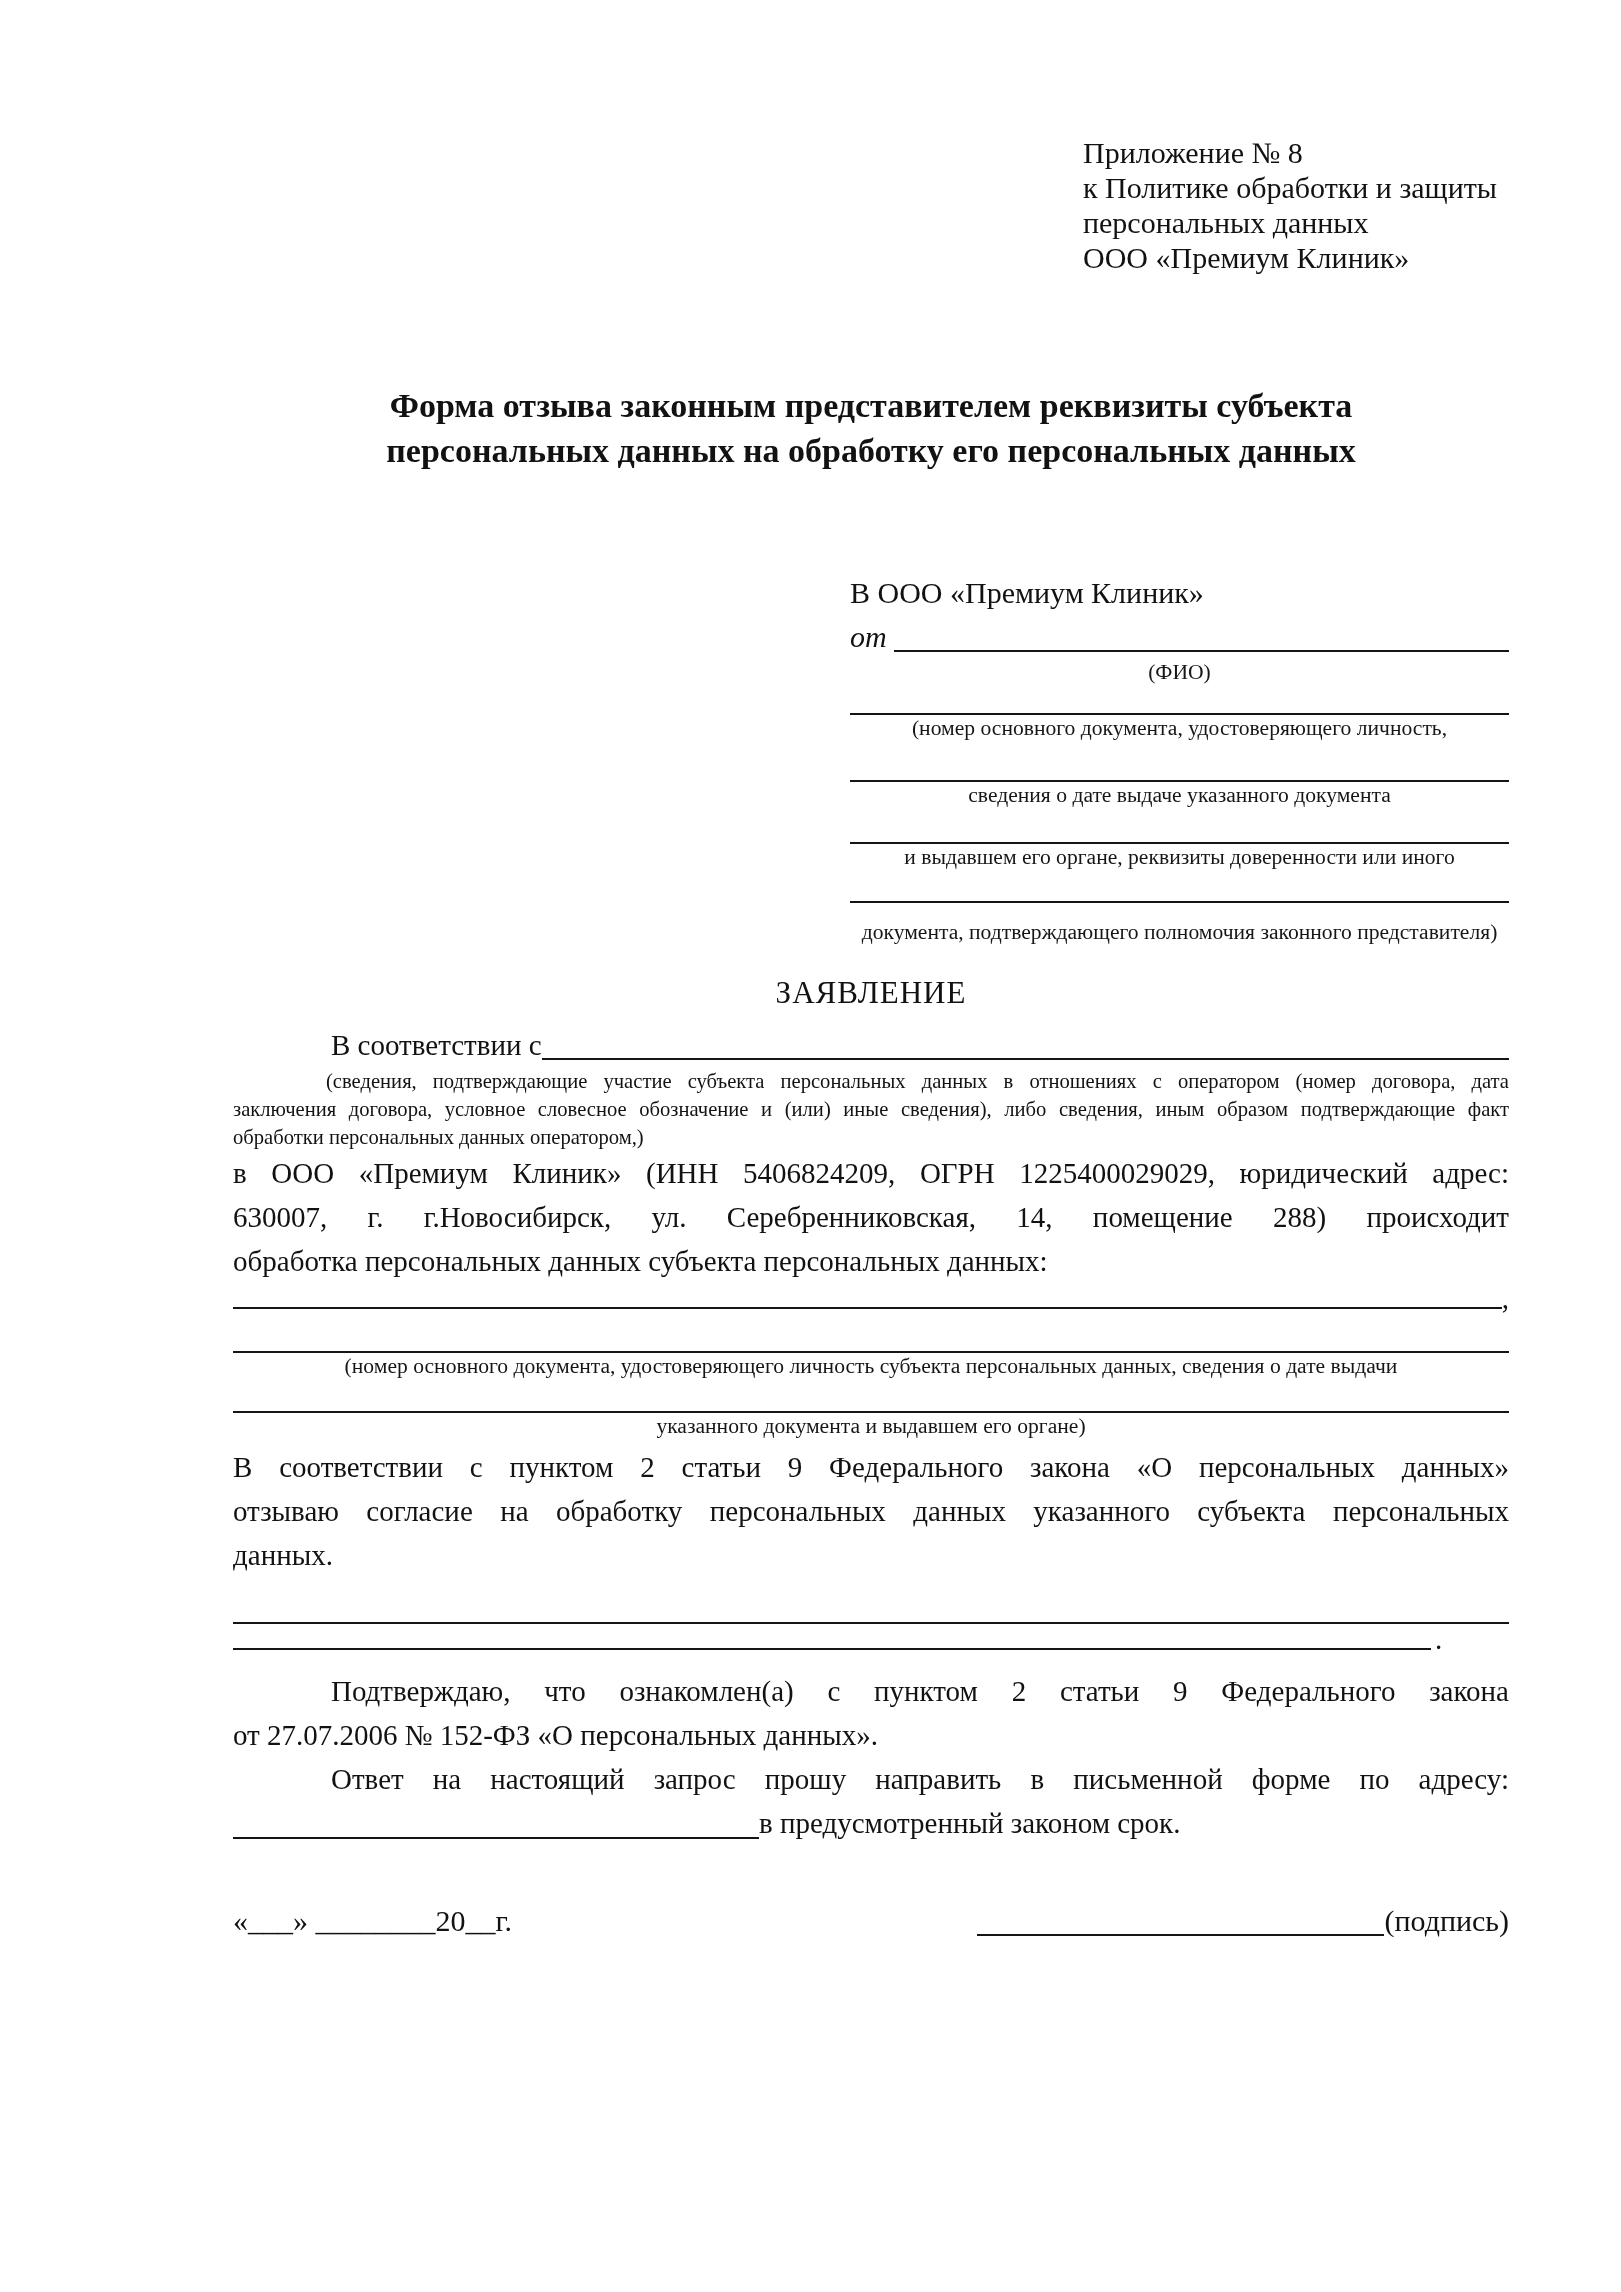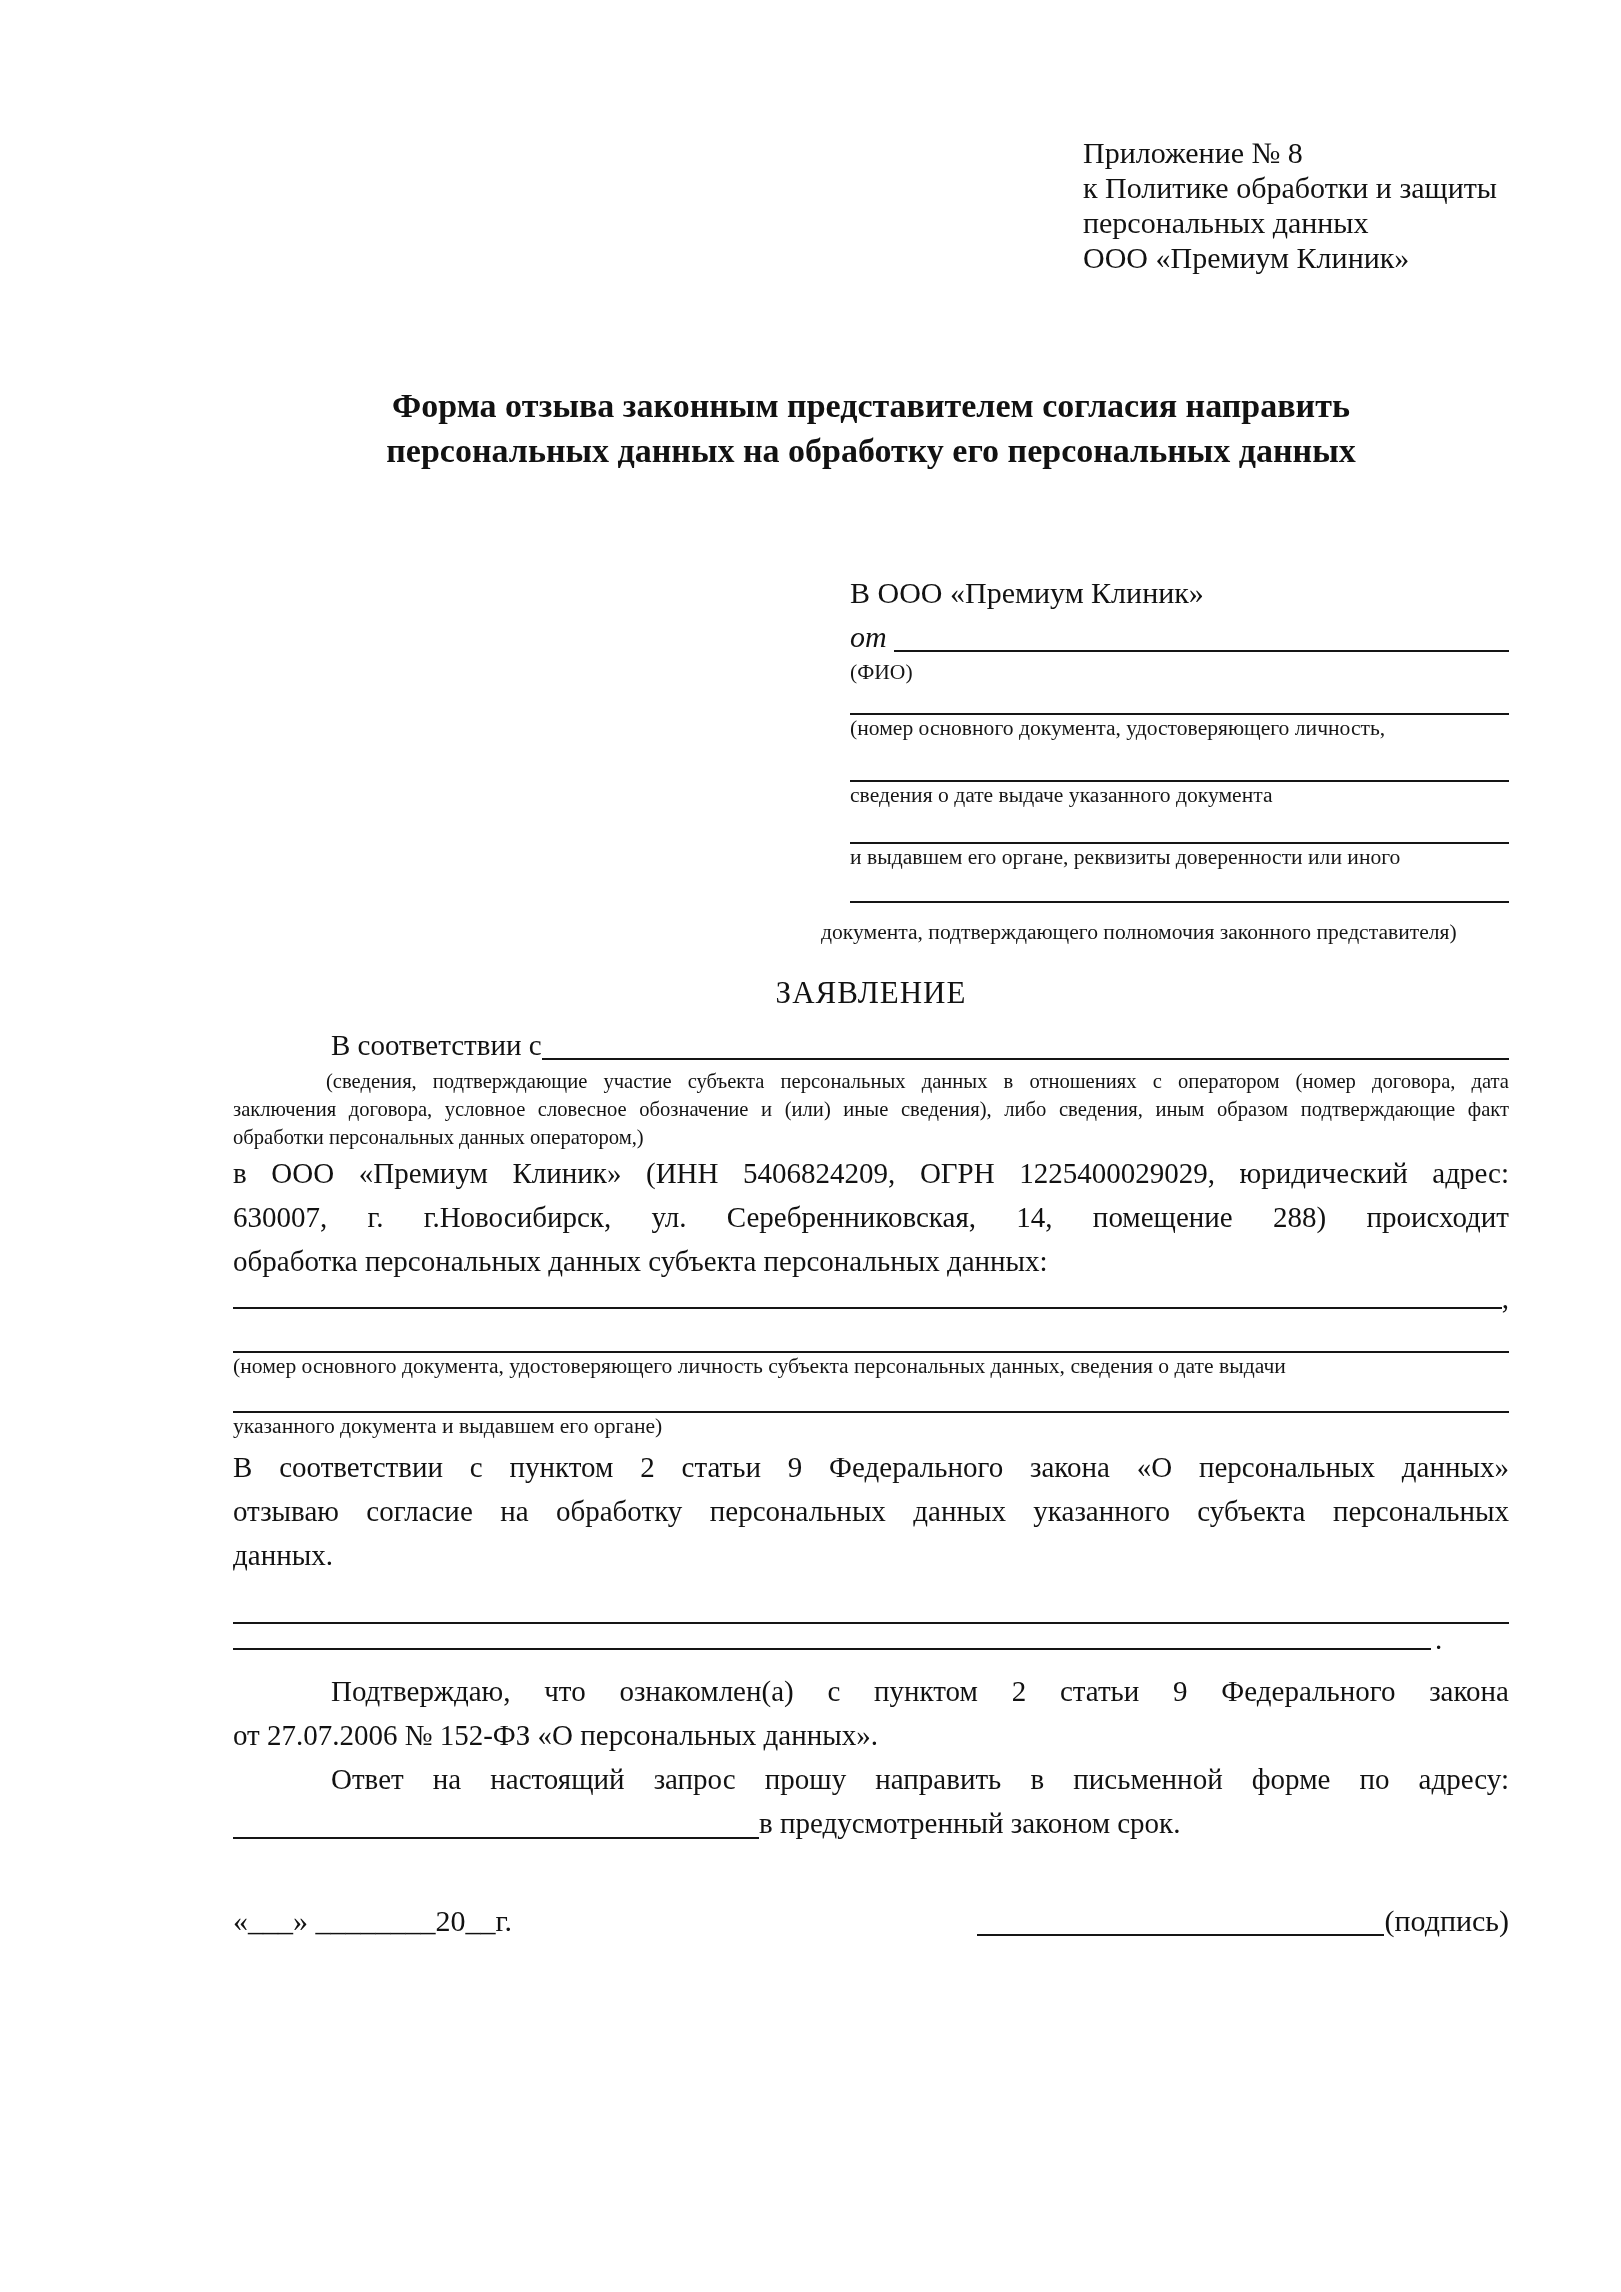--- a/index.html
+++ b/index.html
@@ -18,21 +18,21 @@
   
   .appendix { margin-left: 850px; font-size: 30px; line-height: 35px; }
   
   .doc-title { margin-top: 108px; text-align: center; font-weight: bold; font-size: 34px; line-height: 45px; }
   
   .addressee { margin-top: 98px; margin-left: 617px; width: 659px; font-size: 30px; }
   .addr-org { line-height: 44px; }
   .row { display: flex; align-items: flex-end; font-style: italic; }
   .row .lbl { line-height: 44px; white-space: pre; }
   .fline { flex: 1 1 auto; border-bottom: 2.9px solid #151515; margin-bottom: 6.9px; }
-  .cap { font-size: 21.6px; line-height: 26.5px; color: #161616; }
+  .cap { font-size: 21.6px; line-height: 26.5px; text-align: center; color: #161616; }
   .cap.wide { white-space: nowrap; margin: 16px -29px; }
   .bline { border-bottom: 2.9px solid #151515; }
   
   .stmt-heading { margin-top: 25.5px; text-align: center; font-size: 31px; line-height: 44px; letter-spacing: 1px; }
   .body-row { display: flex; align-items: flex-end; font-size: 29px; }
   .body-row .lbl { line-height: 44px; }
   .indent { padding-left: 98px; }
   .footnote { font-size: 20.6px; line-height: 28px; }
   .fn-first { text-indent: 93px; }
   .jl { text-align: justify; text-align-last: justify; }
@@ -61,21 +61,21 @@
 <div class="page">
 
   <div class="appendix">
     <div>Приложение № 8</div>
     <div>к Политике обработки и защиты</div>
     <div>персональных данных</div>
     <div>ООО «Премиум Клиник»</div>
   </div>
 
   <div class="doc-title">
-    <div>Форма отзыва законным представителем согласия направить</div>
+    <div>Форма отзыва законным представителем реквизиты субъекта</div>
     <div>персональных данных на обработку его персональных данных</div>
   </div>
 
   <div class="addressee">
     <div class="addr-org">В ООО «Премиум Клиник»</div>
     <div class="row">
       <span class="lbl">от </span>
       <span class="fline"></span>
     </div>
     <div class="cap">(ФИО)</div>

